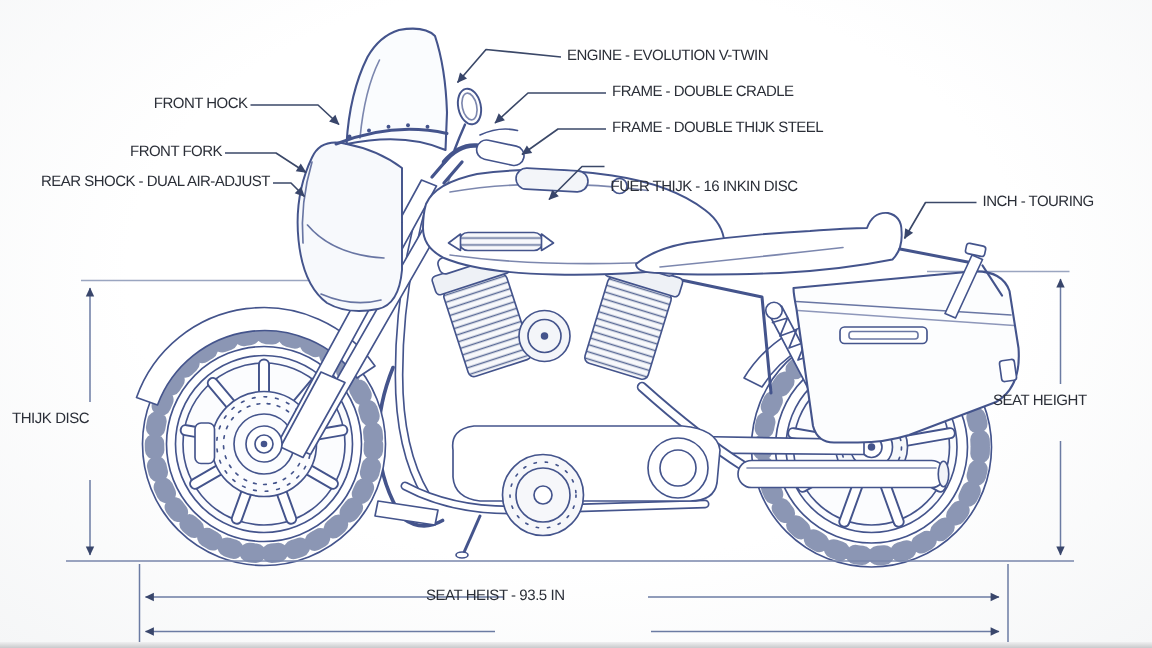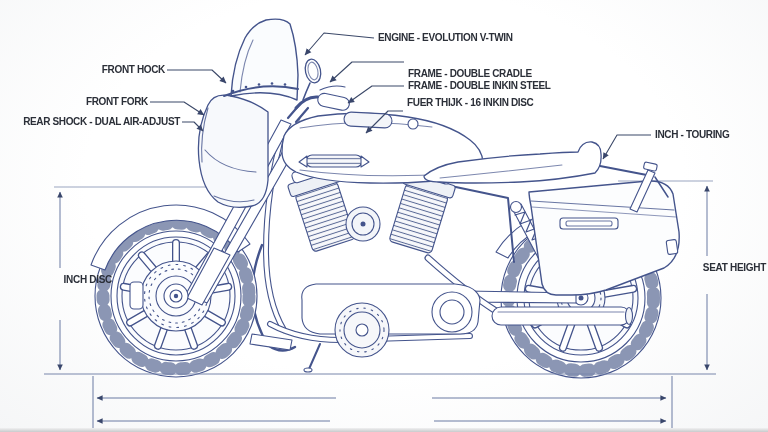--- a/index.html
+++ b/index.html
@@ -7,26 +7,26 @@
     position:relative;width:768px;height:432px;overflow:hidden;
     background:radial-gradient(ellipse at 50% 42%, #ffffff 55%, #f5f6f7 100%);
     font-family:"Liberation Sans", sans-serif;
   }
   .stage::after{
     content:"";position:absolute;left:0;right:0;bottom:0;height:4px;
     background:linear-gradient(#f0f0f1,#c9cacc);pointer-events:none;
   }
   svg{position:absolute;left:0;top:0;}
   .callout{
-    position:absolute;font-weight:700;font-size:10px;letter-spacing:-0.35px;
+    position:absolute;font-weight:400;font-size:10px;letter-spacing:-0.35px;
     color:#2b2f38;white-space:nowrap;line-height:12px;
   }
   .dimtext{
-    position:absolute;font-weight:700;font-size:10px;letter-spacing:-0.3px;
-    color:#2b2f38;text-align:right;line-height:14px;white-space:nowrap;
+    position:absolute;font-weight:400;font-size:10px;letter-spacing:-0.3px;
+    color:#2b2f38;text-align:left;line-height:14px;white-space:nowrap;
   }
 </style>
 </head>
 <body>
 
 <div class="stage">
 
   <svg width="768" height="432" viewBox="0 0 768 432">
     <defs>
       <marker id="arr" viewBox="0 0 10 10" refX="8.5" refY="5" markerWidth="7" markerHeight="7" orient="auto">
@@ -242,27 +242,28 @@
       <path d="M404,86 H372 L348,103" marker-end="url(#arr)"></path>
       <path d="M403,111 H388 L366,133" marker-end="url(#arr)"></path>
       <path d="M651,135 H617 L603,159" marker-end="url(#arr)"></path>
     </g>
   </svg>
 
   <div class="callout" style="right:603px;top:64px">FRONT HOCK</div>
   <div class="callout" style="right:620px;top:96px">FRONT FORK</div>
   <div class="callout" style="right:588px;top:116px">REAR SHOCK - DUAL AIR-ADJUST</div>
   <div class="callout" style="left:378px;top:32px">ENGINE - EVOLUTION V-TWIN</div>
-  <div class="callout" style="left:408px;top:68px">FRAME - DOUBLE CRADLE</div>
-  <div class="callout" style="left:408px;top:80px">FRAME - DOUBLE INKIN STEEL</div>
-  <div class="callout" style="left:407px;top:97px">FUER THIJK - 16 INKIN DISC</div>
+  <div class="callout" style="left:408px;top:56px">FRAME - DOUBLE CRADLE</div>
+  <div class="callout" style="left:408px;top:80px">FRAME - DOUBLE THIJK STEEL</div>
+  <div class="callout" style="left:407px;top:119px">FUER THIJK - 16 INKIN DISC</div>
   <div class="callout" style="left:655px;top:129px">INCH - TOURING</div>
 
   <div class="dimtext" style="left:8px;top:273px;width:104px">
-    <div>INCH DISC</div>
+    <div>THIJK DISC</div>
   </div>
 
   <div class="dimtext" style="left:662px;top:261px;width:104px">
     <div>SEAT HEIGHT</div>
   </div>
 
+  <div class="dimtext" style="left:284px;top:391px;width:200px">SEAT HEIST - 93.5 IN</div>
 
 </div>
 
 </body></html>

